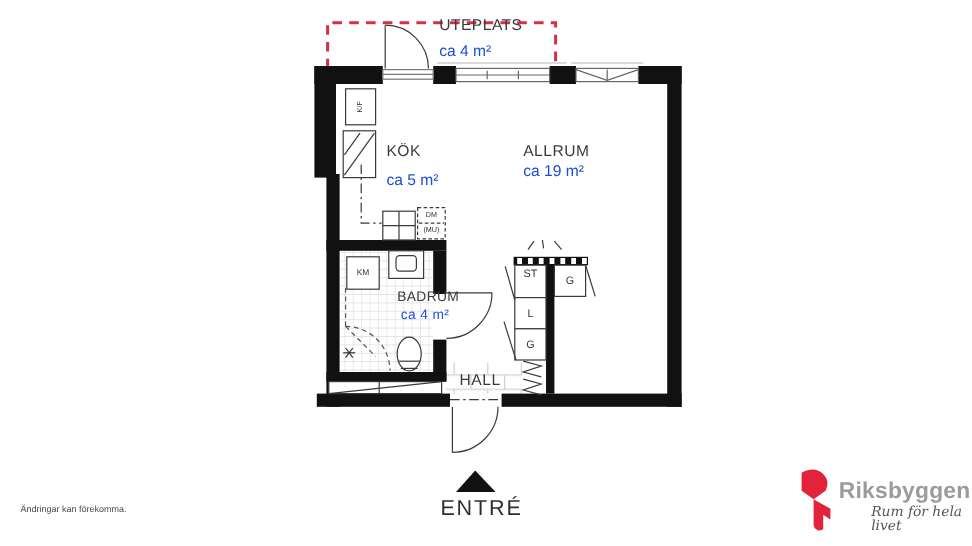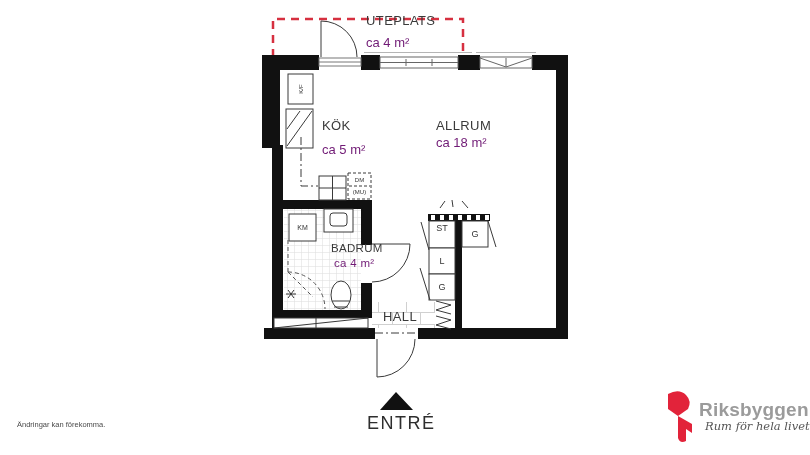--- a/index.html
+++ b/index.html
@@ -2,28 +2,28 @@
 <html><head>
 <meta charset="utf-8">
 <style>
   html,body{margin:0;padding:0;background:#ffffff;}
   .stage{
     position:relative;width:810px;height:455px;background:#ffffff;overflow:hidden;
     font-family:"Liberation Sans", sans-serif;color:#3a3a3a;
   }
   .abs{position:absolute;line-height:1;}
   .room-label{font-size:13px;letter-spacing:.4px;color:#3a3a3a;white-space:nowrap;}
-  .room-area{font-size:13px;color:#701a75;white-space:nowrap;}
+  .room-area{font-size:13px;color:#1d4ed8;white-space:nowrap;}
   .small-label{font-size:11.5px;letter-spacing:.3px;margin-left:28px;}
   .closet-label{display:flex;align-items:center;justify-content:center;font-size:9px;color:#333;}
   .fixture-label{display:flex;align-items:center;justify-content:center;font-size:6px;color:#333;}
   .entre{font-size:18px;letter-spacing:1.5px;color:#2e2e2e;}
   .disclaimer{font-size:7.5px;color:#4a4a4a;}
   .logo-name{font-size:19px;font-weight:bold;color:#9b9b9b;letter-spacing:.2px;}
-  .logo-tagline{font-size:11.5px;font-style:italic;font-family:"DejaVu Serif", serif;color:#555555;}
+  .logo-tagline{font-size:11.5px;font-style:italic;font-family:"DejaVu Serif", serif;color:#555555;margin-left:21px;}
   .rot90{transform:rotate(-90deg);transform-origin:center center;}
   svg{position:absolute;left:0;top:0;}
 </style>
 </head>
 <body>
 
 <div class="stage">
 
   <svg width="810" height="455" viewBox="0 0 810 455">
     <defs>
@@ -145,21 +145,21 @@
     </g>
   </svg>
 
   <div class="abs room-label" style="left:366px;top:14px;">UTEPLATS</div>
   <div class="abs room-area" style="left:366px;top:36px;">ca 4 m²</div>
 
   <div class="abs room-label" style="left:322px;top:119px;">KÖK</div>
   <div class="abs room-area" style="left:322px;top:143px;">ca 5 m²</div>
 
   <div class="abs room-label" style="left:436px;top:119px;text-align:right;">ALLRUM</div>
-  <div class="abs room-area" style="left:436px;top:136px;">ca 18 m²</div>
+  <div class="abs room-area" style="left:436px;top:136px;">ca 19 m²</div>
 
   <div class="abs room-label small-label" style="left:303px;top:243px;">BADRUM</div>
   <div class="abs room-area small-label" style="left:306px;top:258px;">ca 4 m²</div>
 
   <div class="abs room-label" style="left:383px;top:282px;margin-top:28px;">HALL</div>
 
   <div class="abs closet-label" style="left:429px;top:221px;width:26px;height:15px;">ST</div>
   <div class="abs closet-label" style="left:429px;top:248px;width:26px;height:26px;">L</div>
   <div class="abs closet-label" style="left:429px;top:274px;width:26px;height:26px;">G</div>
   <div class="abs closet-label" style="left:462px;top:221px;width:26px;height:26px;">G</div>

